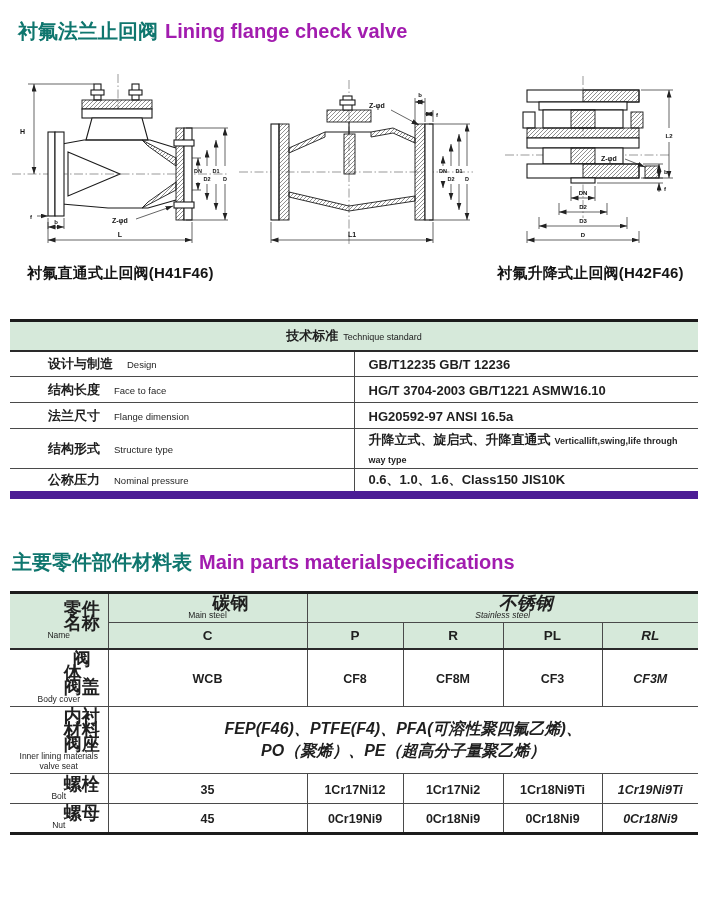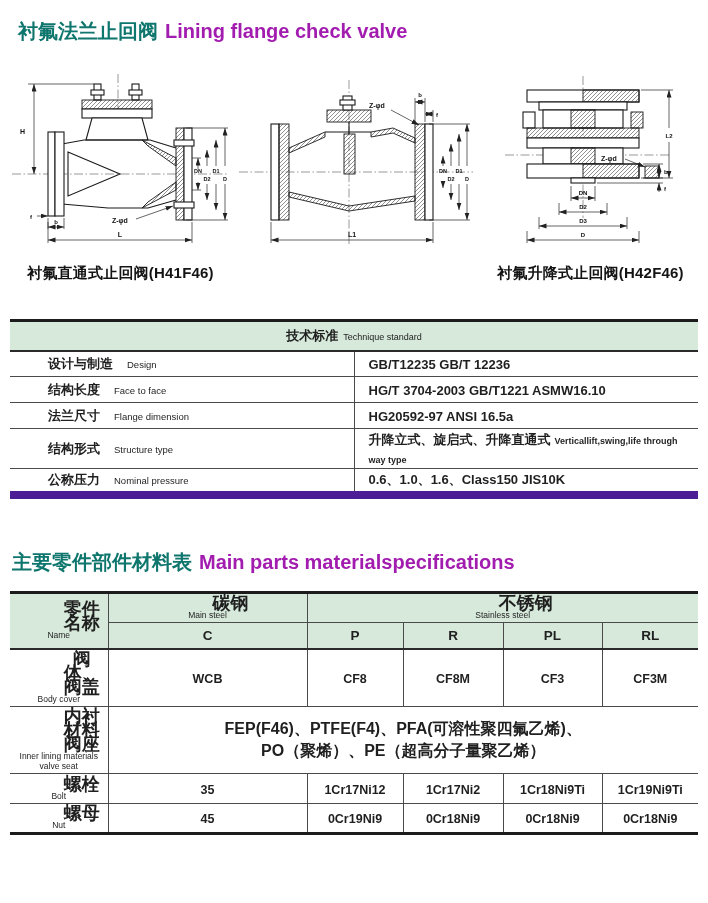--- a/index.html
+++ b/index.html
@@ -43,21 +43,21 @@
   .ve  { font-size:9px; font-weight:bold; margin-left:4px; }
 
   
   .mat { width:688px; margin-top:16px; border-top:3px solid #1c1c1c; border-bottom:3px solid #1c1c1c; table-layout:fixed; }
   .mat th, .mat td { border:1px solid #4a4a4a; text-align:center; vertical-align:middle; padding:2px; }
   .mat th { background:#d6e9da; font-weight:normal; }
   .mat tr.hr2 th { border-bottom:2px solid #2a2a2a; }
   .mat th.namehd { border-bottom:2px solid #2a2a2a; }
   .mat th, .mat td { border-left-width:1px; }
   .mat th:first-child, .mat td:first-child { border-left:none; }
-  .mat th:last-child, .mat td:last-child { border-right:none; }
+  .mat th:last-child, .mat td:last-child { border-right:none;font-style:italic; }
   .mhz { font-size:18px; font-weight:bold; line-height:14px; display:block;padding-left:46px; }
   .mhe { font-size:8.5px; line-height:10px; display:block; }
   .grade { font-size:13.5px; font-weight:bold; }
   .cellv { font-size:12.5px; font-weight:bold; }
   .mat tr.hr1 th { height:30px; }
   .mat tr.hr2 th { height:27px; }
   .mat tr.br1 td { height:36px; }
   .mat tr.br2 td { height:62px; }
   .mat tr.br3 td { height:30px; }
   .mat tr.br4 td { height:29px; }

